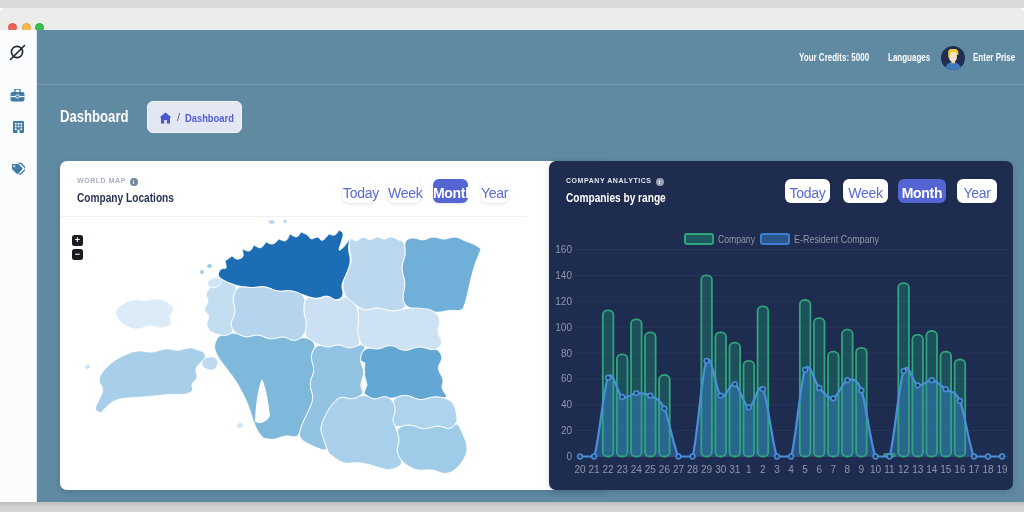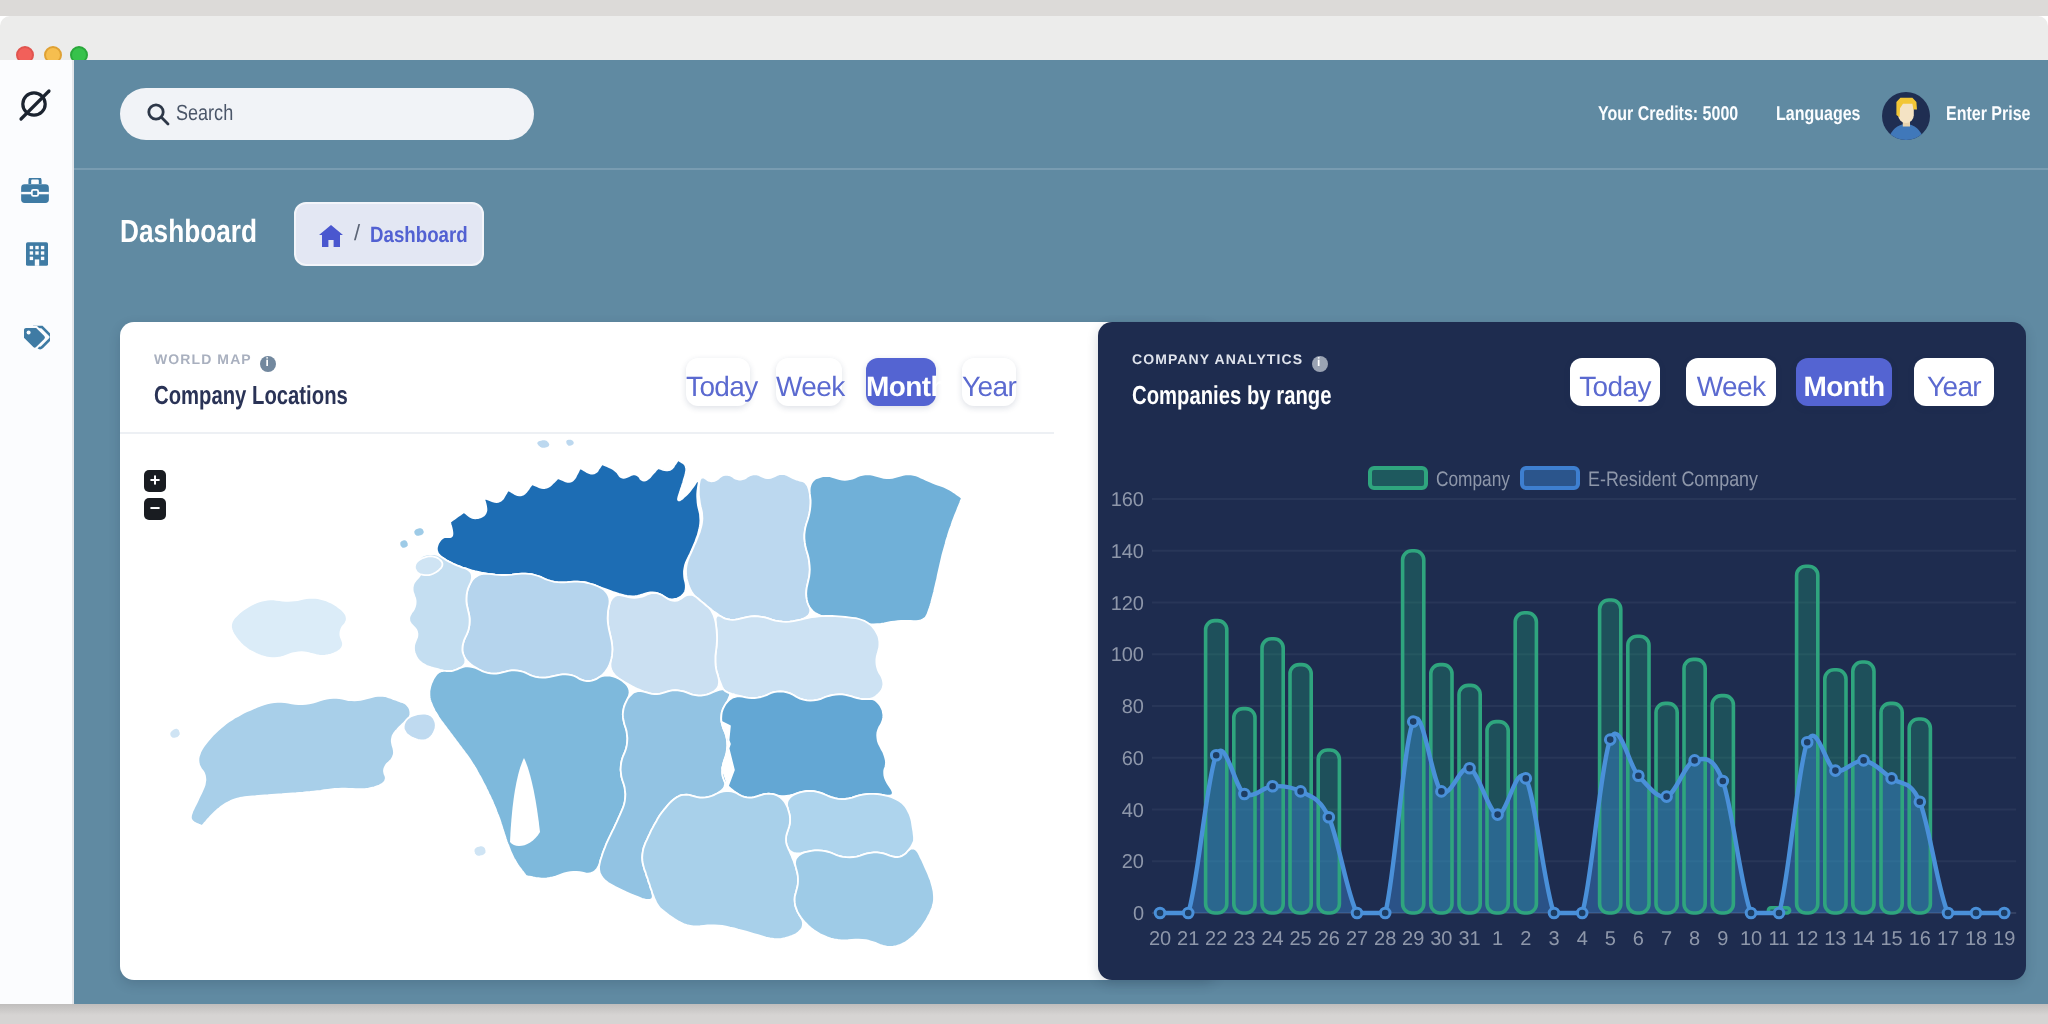--- a/index.html
+++ b/index.html
@@ -68,27 +68,20 @@
 <rect x="5.2" y="10.2" width="2.6" height="3.8"></rect>
 </g>
 </svg>
     <svg width="15" height="14" viewBox="0 0 15 14" style="position:absolute;left:10px;top:132px">
 <path d="M5.5 2.5 L9.5 2.5 L13.5 6.5 a1.5 1.5 0 0 1 0 2.1 L9.6 12.5 a1.5 1.5 0 0 1 -2.1 0 L3.5 8.5 Z" fill="none" stroke="#3f7ba4" stroke-width="1.3" transform="translate(1.5,-1)"></path>
 <path d="M4 1.5 L8.3 1.5 L12.5 5.7 a1.5 1.5 0 0 1 0 2.1 L8.4 11.9 a1.5 1.5 0 0 1 -2.1 0 L1.5 7.1 L1.5 3 a1.5 1.5 0 0 1 1.5-1.5 Z" fill="#3f7ba4" stroke="#fbfcfe" stroke-width="1"></path>
 <circle cx="4.3" cy="4.3" r="1" fill="#fbfcfe"></circle>
 </svg>
   </div>
   <div id="hdrline"></div>
-  <div id="search">
-      <svg width="12" height="12" viewBox="0 0 12 12" style="position:absolute;left:13px;top:7px">
-<circle cx="5" cy="5" r="3.6" fill="none" stroke="#2d3748" stroke-width="1.4"></circle>
-<line x1="7.8" y1="7.8" x2="11" y2="11" stroke="#2d3748" stroke-width="1.4" stroke-linecap="round"></line>
-</svg>
-      <span>Search</span>
-    </div>
   <div class="topright" style="left:799px">Your Credits: 5000</div>
   <div class="topright" style="left:888px">Languages</div>
   <svg width="24" height="24" viewBox="0 0 24 24" style="position:absolute;left:941px;top:16px">
 <defs>
         <clipPath id="av">
           <circle cx="12" cy="12" r="12"></circle>
         </clipPath>
       </defs>
 <g clip-path="url(#av)">
 <rect width="24" height="24" fill="#1f2e52"></rect>

